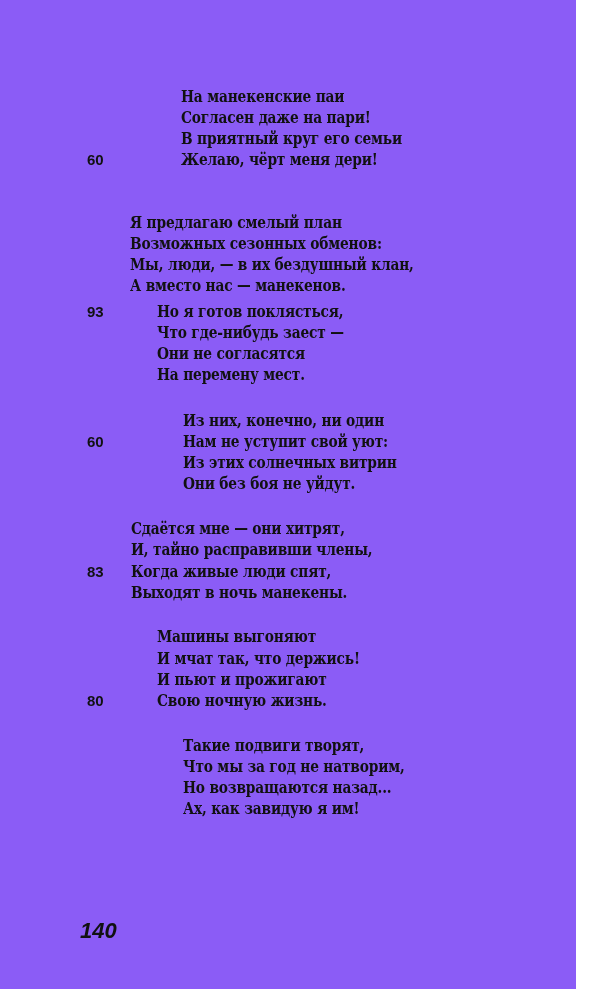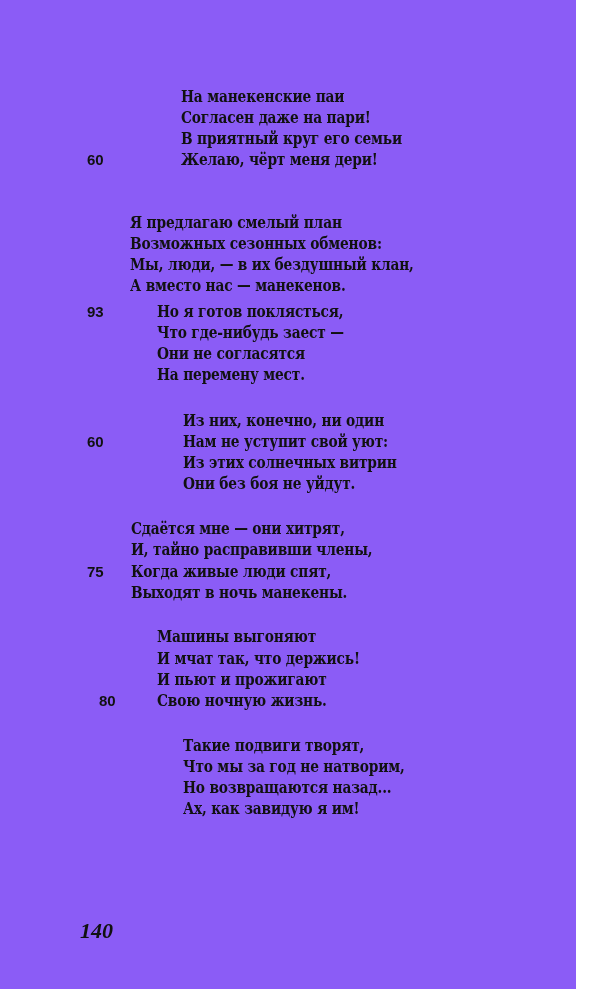--- a/index.html
+++ b/index.html
@@ -38,21 +38,21 @@
       font-size: 15px;
       line-height: 21px;
       font-family: "Liberation Sans", sans-serif;
       font-weight: bold;
       color: #111;
     }
     .pagenum {
       position: absolute;
       left: 80px;
       top: 918px;
-      font-family: Liberation Serif, serif;
+      font-family: Liberation Sans, sans-serif;
       font-style: italic;
       font-weight: bold;
       font-size: 22px;
       color: #111;
     }
   </style>
 </head>
 <body>
 
 <div class="page">
@@ -84,30 +84,30 @@
     <div class="line" style="left:183px; top:410px;">Из них, конечно, ни один</div>
     <div class="lineno" style="top:431px;">60</div>
     <div class="line" style="left:183px; top:431px;">Нам не уступит свой уют:</div>
     <div class="line" style="left:183px; top:452px;">Из этих солнечных витрин</div>
     <div class="line" style="left:183px; top:473px;">Они без боя не уйдут.</div>
   </div>
 
   <div>
     <div class="line" style="left:131px; top:518px;">Сдаётся мне — они хитрят,</div>
     <div class="line" style="left:131px; top:539px;">И, тайно расправивши члены,</div>
-    <div class="lineno" style="top:561px;">75</div>
+    <div class="lineno" style="top:561px;">83</div>
     <div class="line" style="left:131px; top:561px;">Когда живые люди спят,</div>
     <div class="line" style="left:131px; top:582px;">Выходят в ночь манекены.</div>
   </div>
 
   <div>
     <div class="line" style="left:157px; top:626px;">Машины выгоняют</div>
     <div class="line" style="left:157px; top:648px;">И мчат так, что держись!</div>
     <div class="line" style="left:157px; top:669px;">И пьют и прожигают</div>
-    <div class="lineno" style="top:690px;margin-left:12px;">80</div>
+    <div class="lineno" style="top:690px;">80</div>
     <div class="line" style="left:157px; top:690px;">Свою ночную жизнь.</div>
   </div>
 
   <div>
     <div class="line" style="left:183px; top:735px;">Такие подвиги творят,</div>
     <div class="line" style="left:183px; top:756px;">Что мы за год не натворим,</div>
     <div class="line" style="left:183px; top:777px;">Но возвращаются назад...</div>
     <div class="line" style="left:183px; top:798px;">Ах, как завидую я им!</div>
   </div>
 

